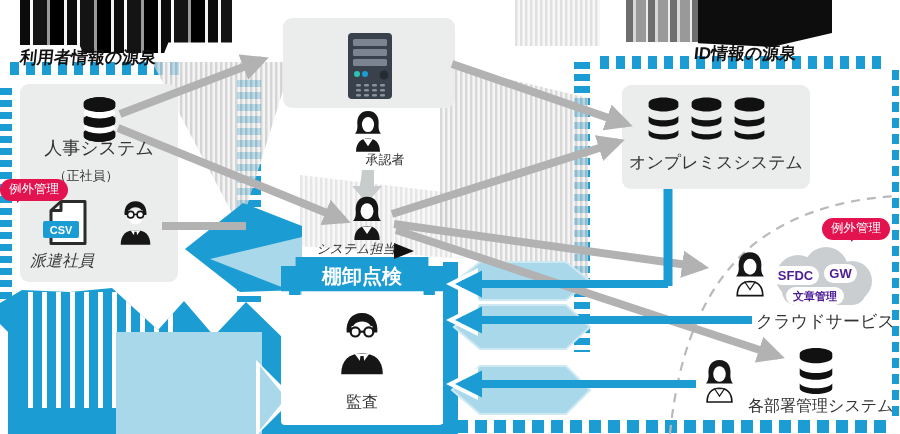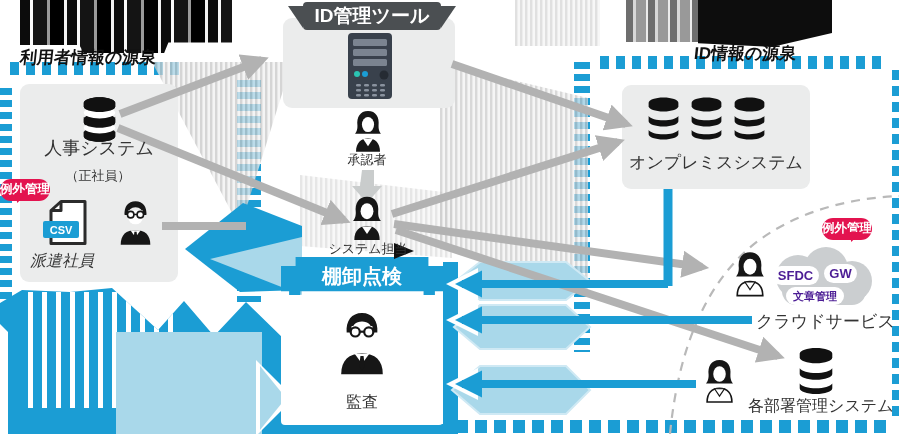--- a/index.html
+++ b/index.html
@@ -38,22 +38,22 @@
   .banner-dark::before{left:-15px;border-left:15px solid transparent;}
   .banner-dark::after{right:-15px;border-right:15px solid transparent;}
 
   .ribbon-blue{left:281px;top:257px;width:162px;height:38px;background:var(--blue);z-index:4;
     color:#fff;font-size:20px;font-weight:bold;display:flex;align-items:center;justify-content:center;white-space:nowrap;
     clip-path:polygon(0 24%,9% 24%,9% 0,91% 0,91% 24%,100% 24%,100% 90%,95% 90%,95% 100%,88% 100%,88% 90%,12% 90%,12% 100%,5% 100%,5% 90%,0 90%);}
 
   .blue-band{left:443px;top:262px;width:15px;height:172px;background:var(--blue);z-index:3;}
 
   
-  .badge{background:var(--red);color:#fff;font-size:12.5px;font-weight:bold;border-radius:11px;
-    padding:2px 0 3px;z-index:6;white-space:nowrap;}
+  .badge{background:var(--red);color:#fff;font-size:12.5px;font-weight:normal;border-radius:11px;
+    padding:2px 9px 3px;z-index:6;white-space:nowrap;}
   .badge::after{content:"";position:absolute;bottom:-8px;border:6px solid transparent;border-top:10px solid var(--red);transform:skewX(-18deg);}
   .badge.b1::after{left:12px;}
   .badge.b2::after{left:24px;}
 
   .csv-tag{left:43px;top:221px;width:36px;height:17px;background:var(--blue);color:#fff;font-size:11px;font-weight:bold;
     border-radius:2px;display:flex;align-items:center;justify-content:center;z-index:6;}
 
   .pill{background:#fff;border-radius:10px;color:#4c1d95;font-weight:bold;text-align:center;z-index:6;white-space:nowrap;}
 
   .icon{z-index:5;}
@@ -105,21 +105,20 @@
     <polygon points="256,360 294,398 256,436" fill="#fff"></polygon>
     <polygon points="260,366 286,398 260,430" fill="#a9d8ea"></polygon>
     <path d="M 670 434 C 678 352 704 282 758 241 C 800 210 852 198 899 196" fill="none" stroke="#b9b9b9" stroke-width="2.2" stroke-dasharray="9 7"></path>
   </svg>
 
   <div class="abs gbox" style="left:20px;top:84px;width:158px;height:198px;"></div>
   <div class="abs gbox" style="left:283px;top:18px;width:172px;height:90px;"></div>
   <div class="abs gbox" style="left:622px;top:85px;width:188px;height:104px;"></div>
   <div class="abs wbox" style="left:281px;top:295px;width:162px;height:130px;"></div>
   <div class="abs blue-band"></div>
-  <div class="abs banner-dark">ID管理ツール</div>
   <div class="abs ribbon-blue">棚卸点検</div>
 
   <svg class="layer" style="z-index:4;">
     <defs>
       <marker id="gah" markerWidth="3.4" markerHeight="3.4" refX="2.5" refY="1.7" orient="auto" markerUnits="strokeWidth">
         <path d="M0,0 L3.4,1.7 L0,3.4 Z" fill="#b2b2b2"></path>
       </marker>
       <marker id="bah" markerWidth="3.4" markerHeight="3.4" refX="2.5" refY="1.7" orient="auto" markerUnits="strokeWidth">
         <path d="M0,0 L3.4,1.7 L0,3.4 Z" fill="#1b9dd4"></path>
       </marker>
@@ -160,21 +159,21 @@
       <path d="M3 22 C3 18.7 10.6 16 20 16 C29.4 16 37 18.7 37 22 L37 26 C37 29.3 29.4 32 20 32 C10.6 32 3 29.3 3 26 Z" transform="translate(0,1.5)"></path>
       <path d="M3 38 C3 34.7 10.6 32 20 32 C29.4 32 37 34.7 37 38 L37 42 C37 45.3 29.4 48 20 48 C10.6 48 3 45.3 3 42 Z" transform="translate(0,0)"></path>
     </g>
     <ellipse cx="20" cy="16.8" rx="17" ry="6" fill="#fff"></ellipse>
     <ellipse cx="20" cy="33" rx="17" ry="6" fill="#fff"></ellipse>
     <path d="M3 6 C3 2.7 10.6 0 20 0 C29.4 0 37 2.7 37 6 L37 10 C37 13.3 29.4 16 20 16 C10.6 16 3 13.3 3 10 Z" fill="#111"></path>
     <path d="M3 21 C5 24 12 26 20 26 C28 26 35 24 37 21 L37 27 C37 30.3 29.4 33 20 33 C10.6 33 3 30.3 3 27 Z" fill="#111"></path>
     <path d="M3 37 C5 40 12 42 20 42 C28 42 35 40 37 37 L37 42 C37 45.3 29.4 48 20 48 C10.6 48 3 45.3 3 42 Z" fill="#111"></path>
   </svg>
   <div class="abs node-label" style="left:20px;top:136px;width:158px;font-size:18px;">人事システム</div>
-  <div class="abs sub-label" style="left:24px;top:167px;width:148px;">（正社員）</div>
+  <div class="abs sub-label" style="left:12px;top:167px;width:148px;">（正社員）</div>
 
   <svg class="abs icon" style="left:48px;top:199px;" width="40" height="47" viewBox="0 0 40 46">
     <path d="M13 2 L37 2 L37 44 L3 44 L3 11 Z" fill="#fff" stroke="#2b2b2b" stroke-width="3" stroke-linejoin="round"></path>
     <path d="M13 2 L13 11 L3 11" fill="none" stroke="#2b2b2b" stroke-width="3" stroke-linejoin="round"></path>
   </svg>
   <div class="abs csv-tag">CSV</div>
 
   <svg class="abs icon" style="left:117px;top:199px;" width="37" height="47" viewBox="0 0 40 48">
     <path d="M20 1 C12 1 7.5 7 8.2 16 L12 16 C12 10.5 15.3 7.5 20 7.5 C24.7 7.5 28 10.5 28 16 L31.8 16 C32.5 7 28 1 20 1 Z" fill="#161616"></path>
     <path d="M12 11 h16 v7 a8 8 0 0 1 -16 0 Z" fill="#fff"></path>
@@ -215,29 +214,29 @@
         <rect x="33" y="62" width="5" height="2.6" rx="1.3"></rect>
     </g>
   </svg>
 
   <svg class="abs icon" style="left:352px;top:110px;" width="32" height="42" viewBox="0 0 40 52">
     <path d="M20 1 C10 1 5.6 9 6.8 19 C7 25 5 28 3.6 29.5 L36.4 29.5 C35 28 33 25 33.2 19 C34.4 9 30 1 20 1 Z" fill="#161616"></path>
     <ellipse cx="20" cy="18" rx="7.6" ry="9.4" fill="#fff"></ellipse>
     <path d="M5 52 C5 41 11 35.5 20 35.5 C29 35.5 35 41 35 52 Z" fill="#161616"></path>
     <path d="M14 36 L20 45 L26 36 Z" fill="#fff"></path>
   </svg>
-  <div class="abs sub-label z5" style="left:339px;top:151px;width:56px;">承認者</div>
+  <div class="abs sub-label z5" style="left:357px;top:151px;width:56px;">承認者</div>
 
   <svg class="abs icon" style="left:350px;top:196px;" width="34" height="44" viewBox="0 0 40 52">
     <path d="M20 1 C10 1 5.6 9 6.8 19 C7 25 5 28 3.6 29.5 L36.4 29.5 C35 28 33 25 33.2 19 C34.4 9 30 1 20 1 Z" fill="#161616"></path>
     <ellipse cx="20" cy="18" rx="7.6" ry="9.4" fill="#fff"></ellipse>
     <path d="M5 52 C5 41 11 35.5 20 35.5 C29 35.5 35 41 35 52 Z" fill="#161616"></path>
     <path d="M14 36 L20 45 L26 36 Z" fill="#fff"></path>
   </svg>
-  <div class="abs sub-label z5" style="left:320px;top:240px;width:96px;">システム担当</div>
+  <div class="abs sub-label z5" style="left:308px;top:240px;width:96px;font-style:italic;">システム担当</div>
 
   <svg class="abs icon" style="left:336px;top:310px;" width="52" height="66" viewBox="0 0 40 48">
     <path d="M20 1 C12 1 7.5 7 8.2 16 L12 16 C12 10.5 15.3 7.5 20 7.5 C24.7 7.5 28 10.5 28 16 L31.8 16 C32.5 7 28 1 20 1 Z" fill="#161616"></path>
     <path d="M12 11 h16 v7 a8 8 0 0 1 -16 0 Z" fill="#fff"></path>
     <g stroke="#161616" stroke-width="1.7" fill="#fff">
       <circle cx="14.8" cy="15.5" r="3.5"></circle>
         <circle cx="25.2" cy="15.5" r="3.5"></circle>
       <path d="M18.2 15.3 L21.8 15.3"></path>
         <path d="M11.4 14.6 L8.6 13.8"></path>
         <path d="M28.6 14.6 L31.4 13.8"></path>

